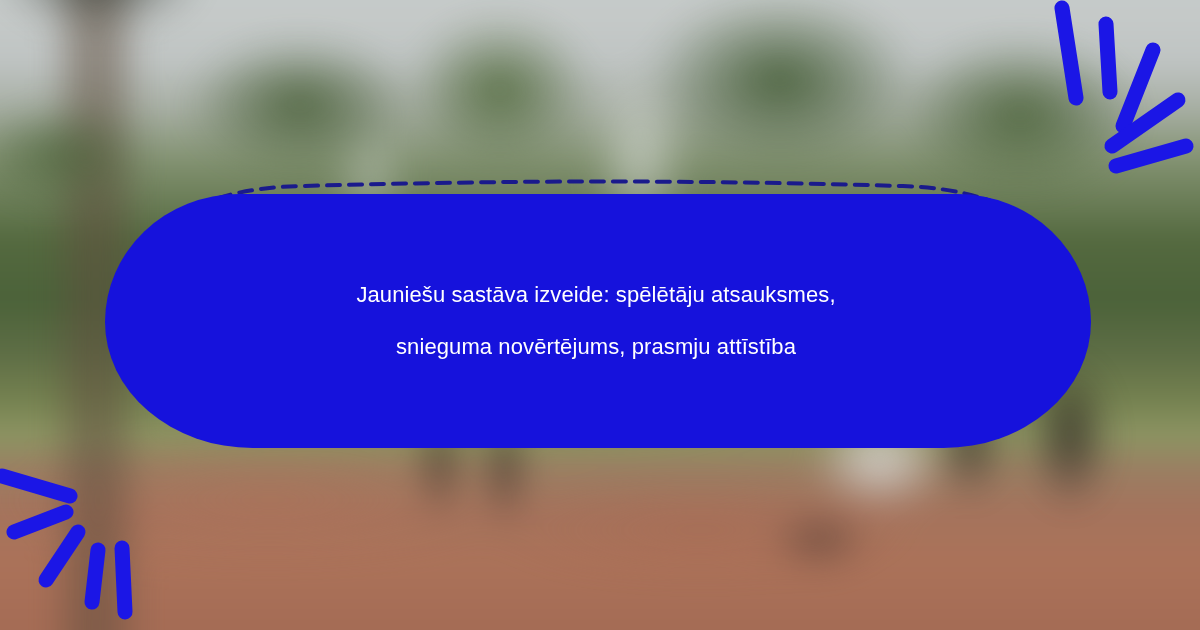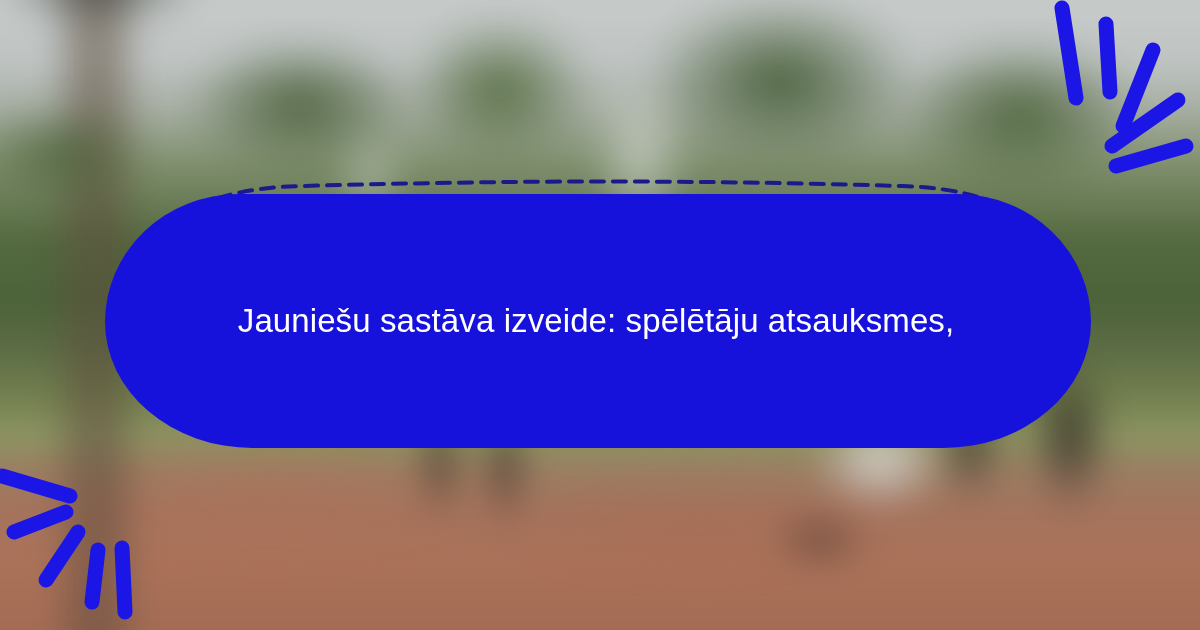--- a/index.html
+++ b/index.html
@@ -125,21 +125,21 @@
     flex-direction: column;
     align-items: center;
     justify-content: center;
     gap: 0;
     padding: 0 90px;
     box-sizing: border-box;
   }
 
   .title-line {
     color: #ffffff;
-    font-size: 33px;
+    font-size: 22px;
     line-height: 52px;
     font-weight: 400;
     letter-spacing: .1px;
     text-align: left;
     white-space: nowrap;
   }
 </style>
 </head>
 <body>
 
@@ -180,17 +180,18 @@
                  C 16 62, 78 10, 200 8
                  C 420 2, 590 2, 800 8
                  C 920 12, 976 64, 974 152" fill="none" stroke="#1A1A8C" stroke-width="4" stroke-linecap="round" stroke-dasharray="13 9"></path>
       </svg>
     </div>
 
     <div class="card-shape"></div>
 
     <div id="card-text">
       <div class="title-line">Jauniešu sastāva izveide: spēlētāju atsauksmes,</div>
+      <div class="title-line">snieguma novērtējums, prasmju attīstība</div>
     </div>
 
   </div>
 
 </div>
 
 </body></html>

